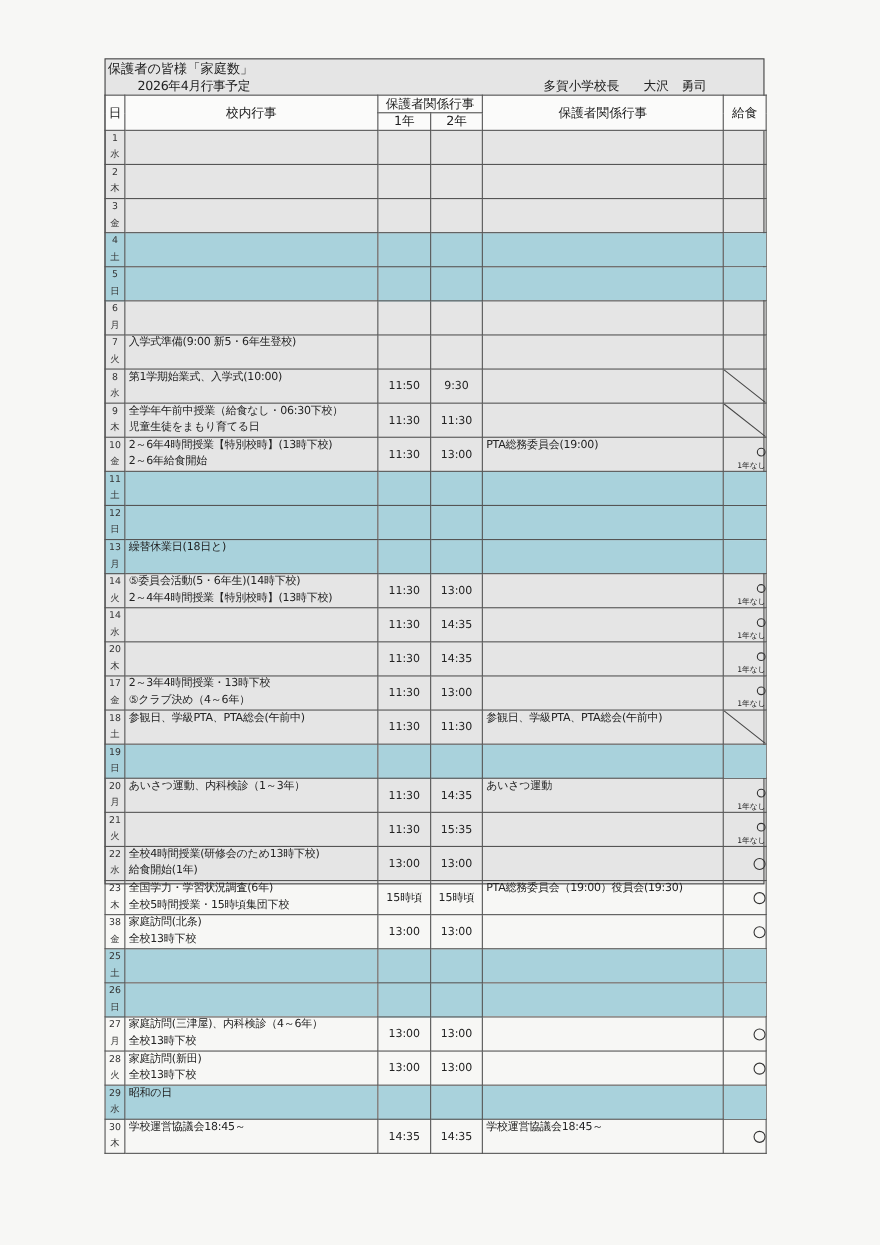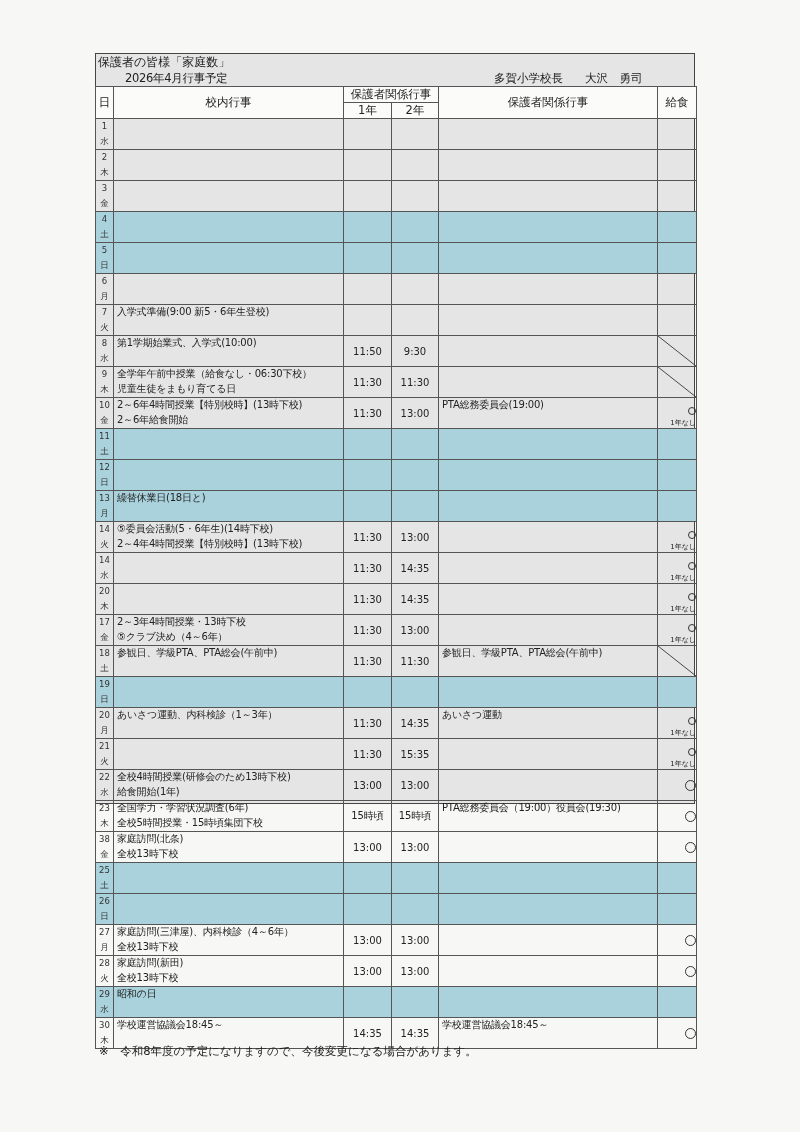--- a/index.html
+++ b/index.html
@@ -494,14 +494,13 @@
             <div></div>
           </td>
           <td class="time">14:35</td>
           <td class="time">14:35</td>
           <td class="parent">学校運営協議会18:45～</td>
           <td class="lunch"><span class="circle"></span></td>
         </tr>
       </tbody>
   </table>
 
-  <div class="footer-note">※　令和8年度の予定になりますので、今後変更になる場合があります。</div>
 </div>
 
 </body></html>

